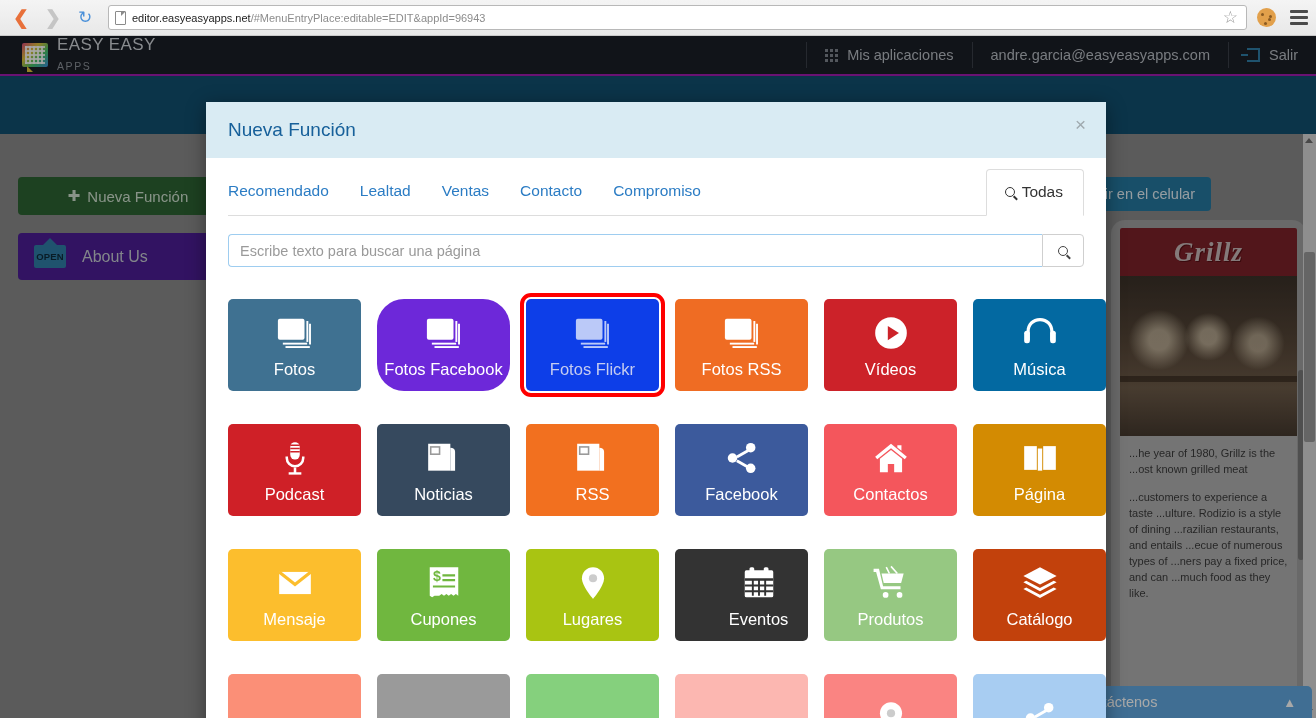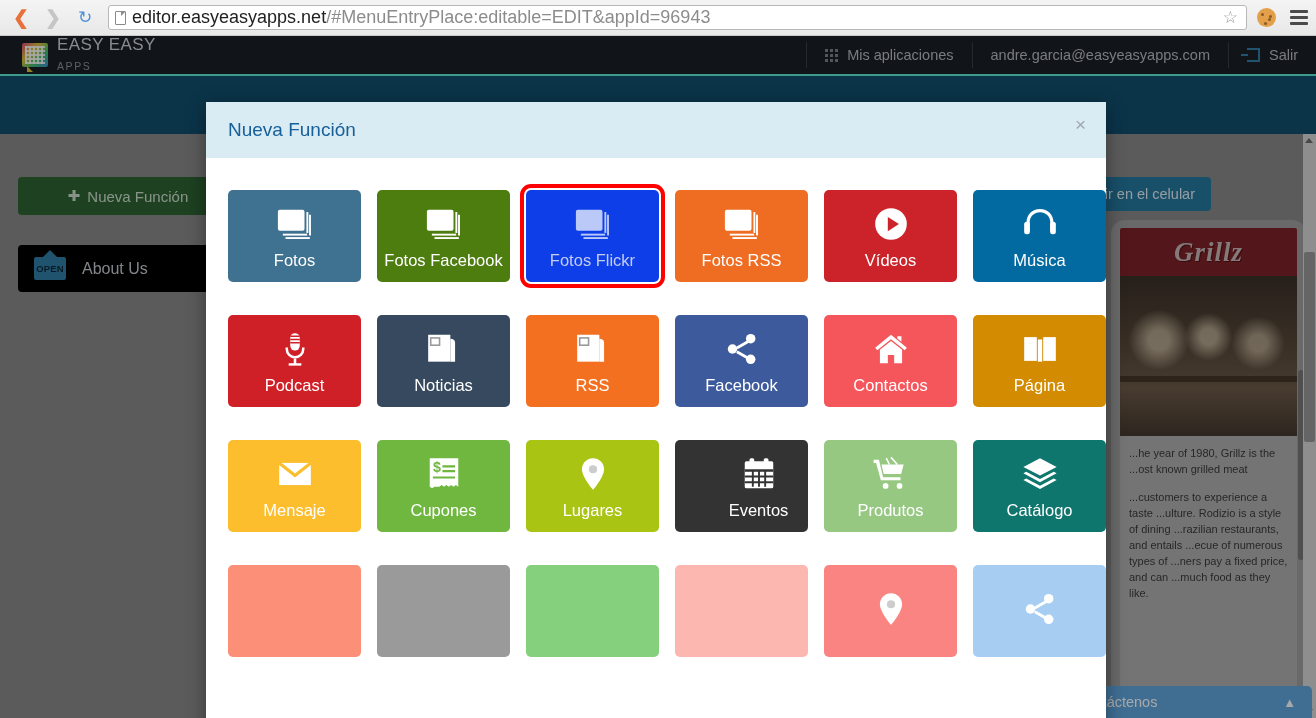--- a/index.html
+++ b/index.html
@@ -41,21 +41,21 @@
     width: 11px; height: 14px;
     border: 1px solid #8a8a8a;
     border-radius: 1px;
     background: #fff;
     position: relative; flex: none;
   }
   .page-doc-icon:after {
     content:''; position:absolute; top:0; right:0;
     border-left:4px solid #8a8a8a; border-bottom:4px solid #fff;
   }
-  #url-text { font-size: 18px; color: #8c8c8c; white-space: nowrap; overflow: hidden; }
+  #url-text { font-size: 11px; color: #8c8c8c; white-space: nowrap; overflow: hidden; }
   #url-text b { color: #222; font-weight: normal; }
   .star-icon { color: #9a9a9a; font-size: 17px; margin-left: auto; padding-right: 2px;}
   .cookie-icon {
     width: 19px; height: 19px; border-radius: 50%;
     background: #e2a04b; flex: none; position: relative; margin-left: 4px;
   }
   .cookie-icon:before, .cookie-icon:after {
     content:''; position:absolute; width:3px; height:3px; border-radius:50%;
     background:#8a5a22;
   }
@@ -67,21 +67,21 @@
   
   #app {
     position: relative;
     width: 1316px; height: 682px;
     background: #8a8a8a;
     overflow: hidden;
   }
   #app-header {
     height: 40px; background: #1b1f26;
     display: flex; align-items: center;
-    border-bottom: 2px solid #5eead4;
+    border-bottom: 2px solid #a21caf;
   }
   #logo-wrap { display:flex; align-items:center; gap:9px; padding-left: 22px; }
   .logo-mark {
     width: 26px; height: 24px; position: relative;
     background: linear-gradient(135deg,#e04a7a 0%, #e0c33a 35%, #45c06a 65%, #3a8fe0 100%);
     border-radius: 2px;
   }
   .logo-mark:before {
     content:''; position:absolute; inset:3px;
     background:
@@ -115,23 +115,23 @@
 
   #btn-nueva-funcion {
     position:absolute; left:18px; top:43px;
     width: 220px; height:38px;
     background:#2d6333; color:#cfe0cf;
     border-radius:4px;
     display:flex; align-items:center; justify-content:center; gap:7px;
     font-size:15px;
   }
   #panel-about {
-    position:absolute; left:18px; top:111px;
+    position:absolute; left:18px; top:99px;
     width: 300px; height:47px;
-    background:#000000; border-radius:4px;
+    background:#4c1d95; border-radius:4px;
     display:flex; align-items:center; gap:16px; padding:0 16px;
     color:#c6cbd2; font-size:16px;
   }
   .open-sign {
     width:32px; height:23px; background:#2f7fa8; border-radius:2px;
     color:#0e2b3a; font-size:9.5px; font-weight:bold;
     display:flex; align-items:center; justify-content:center; position:relative;
     letter-spacing:.2px;
   }
   .open-sign:before{
@@ -403,38 +403,55 @@
   <div id="modal-backdrop"></div>
 
   <div id="modal">
     <div id="modal-header">
       <span id="modal-title">Nueva Función</span>
       <span id="modal-close">×</span>
     </div>
 
     <div id="modal-body">
 
-
+      <div id="tabs-row">
+        <span class="tab">Recomendado</span>
+        <span class="tab">Lealtad</span>
+        <span class="tab">Ventas</span>
+        <span class="tab">Contacto</span>
+        <span class="tab">Compromiso</span>
+        <span id="tab-todas">
+          <span class="magnifier"></span>
+          <span>Todas</span>
+        </span>
+      </div>
+
+      <div id="search-row">
+        <input id="search-input" type="text" autocomplete="off" placeholder="Escribe texto para buscar una página" style="">
+        <div id="search-btn">
+          <span class="magnifier"></span>
+        </div>
+      </div>
 
       <div id="tiles">
           <div class="tile" style="background: rgb(63, 113, 145);">
             <div class="tile-ico">
               <svg class="ico" width="38" height="38" viewBox="0 0 20 19" fill="#fff">
                 <rect x="1" y="2" width="14" height="11" rx="1"></rect>
                 <circle cx="5" cy="6" r="1.6" fill="#fff"></circle>
                 <path d="M3 12l3.4-4 2.4 2.6L11 8.6 13.2 12z"></path>
                 <path d="M3.6 14.6h12.8v1H3.6z"></path>
                 <path d="M5 16.4h12.8v1H5z"></path>
                 <path d="M16 3.2h1v11h-1z"></path>
                 <path d="M17.4 4.6h1v11h-1z"></path>
               </svg>
             </div>
             <div class="tile-label">Fotos</div>
           </div>
-          <div class="tile" style="background: #4d7c0f;">
+          <div class="tile" style="background: #6d28d9; border-radius: 27px;">
             <div class="tile-ico">
               <svg class="ico" width="38" height="38" viewBox="0 0 20 19" fill="#fff">
                 <rect x="1" y="2" width="14" height="11" rx="1"></rect>
                 <circle cx="5" cy="6" r="1.6" fill="#fff"></circle>
                 <path d="M3 12l3.4-4 2.4 2.6L11 8.6 13.2 12z"></path>
                 <path d="M3.6 14.6h12.8v1H3.6z"></path>
                 <path d="M5 16.4h12.8v1H5z"></path>
                 <path d="M16 3.2h1v11h-1z"></path>
                 <path d="M17.4 4.6h1v11h-1z"></path>
               </svg>
@@ -596,21 +613,21 @@
               <svg class="ico" width="38" height="38" viewBox="0 0 24 24" fill="#fff">
                 <path d="M1 3h3.4l2.6 11h11v2H5.6L2.6 5H1z"></path>
                 <circle cx="8.6" cy="19.5" r="1.8"></circle>
                 <circle cx="17.4" cy="19.5" r="1.8"></circle>
                 <path d="M6 6h14l-1.6 6H7.4z"></path>
                 <path d="M12 1.5l4 4.5M9 2l2 4" stroke="#fff" stroke-width="1" fill="none"></path>
               </svg>
             </div>
             <div class="tile-label">Produtos</div>
           </div>
-          <div class="tile" style="background: #0f766e;">
+          <div class="tile" style="background: #c2410c;">
             <div class="tile-ico">
               <svg class="ico" width="38" height="38" viewBox="0 0 24 24" fill="#fff">
                 <path d="M12 2L1.5 7.5 12 13l10.5-5.5z"></path>
                 <path d="M12 15.2L3.3 10.6 1.5 11.6 12 17.2l10.5-5.6-1.8-1z"></path>
                 <path d="M12 19.4L3.3 14.8l-1.8 1L12 21.4l10.5-5.6-1.8-1z"></path>
               </svg>
             </div>
             <div class="tile-label">Catálogo</div>
           </div>
           <div class="tile" style="background: rgb(251, 143, 119);">

